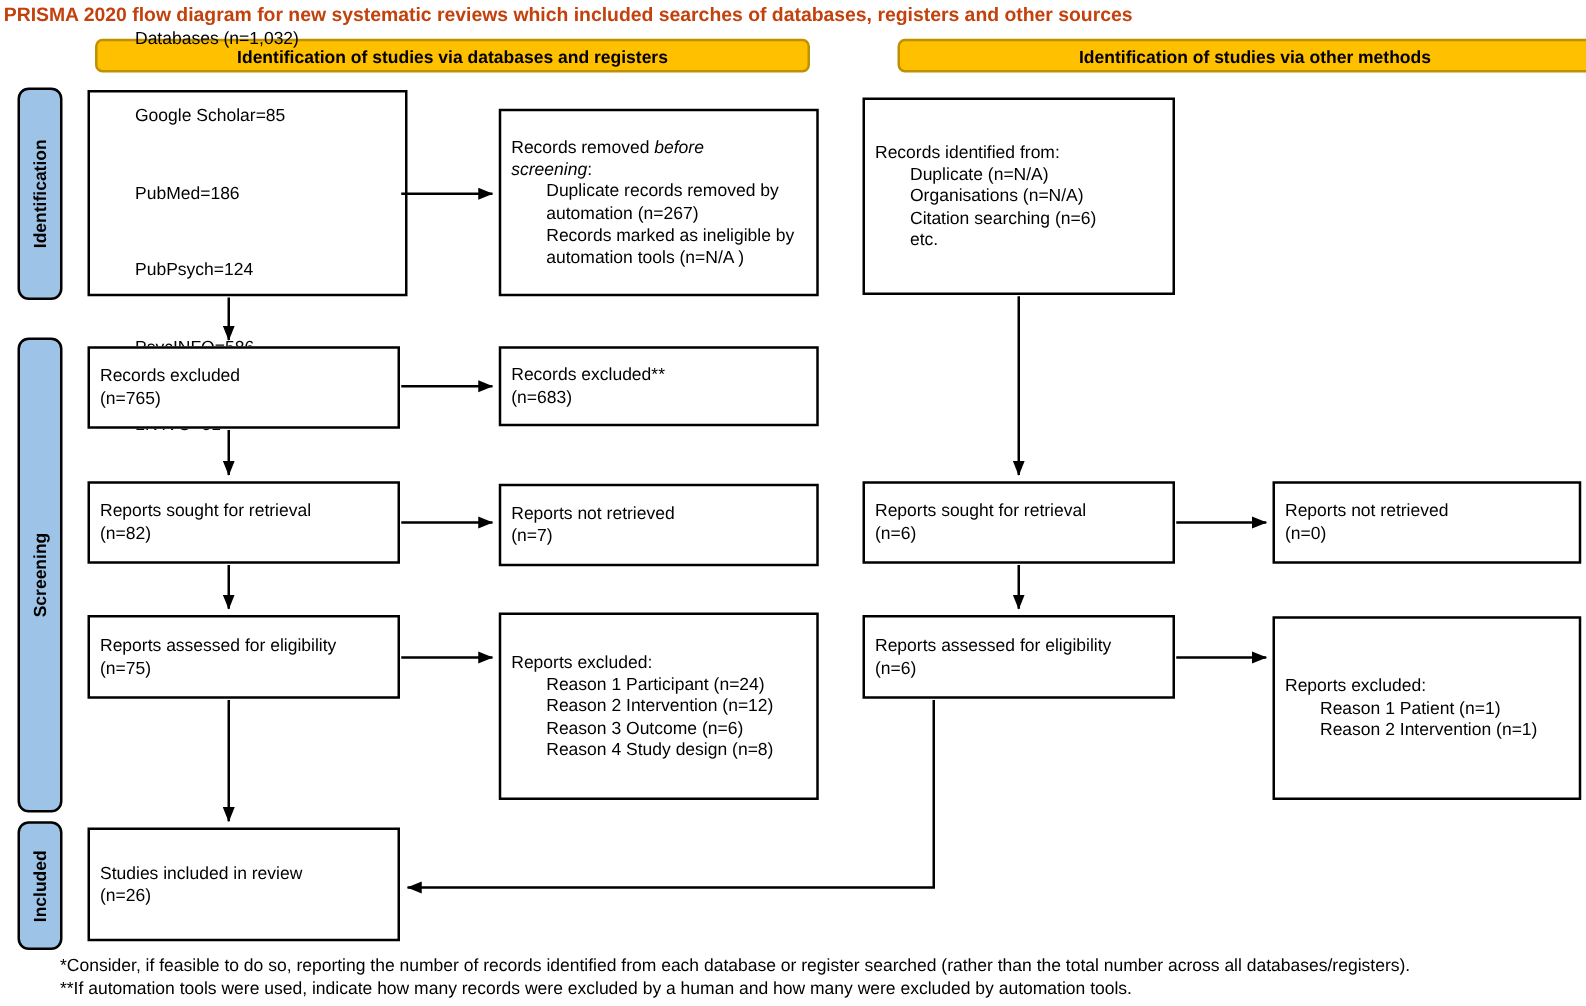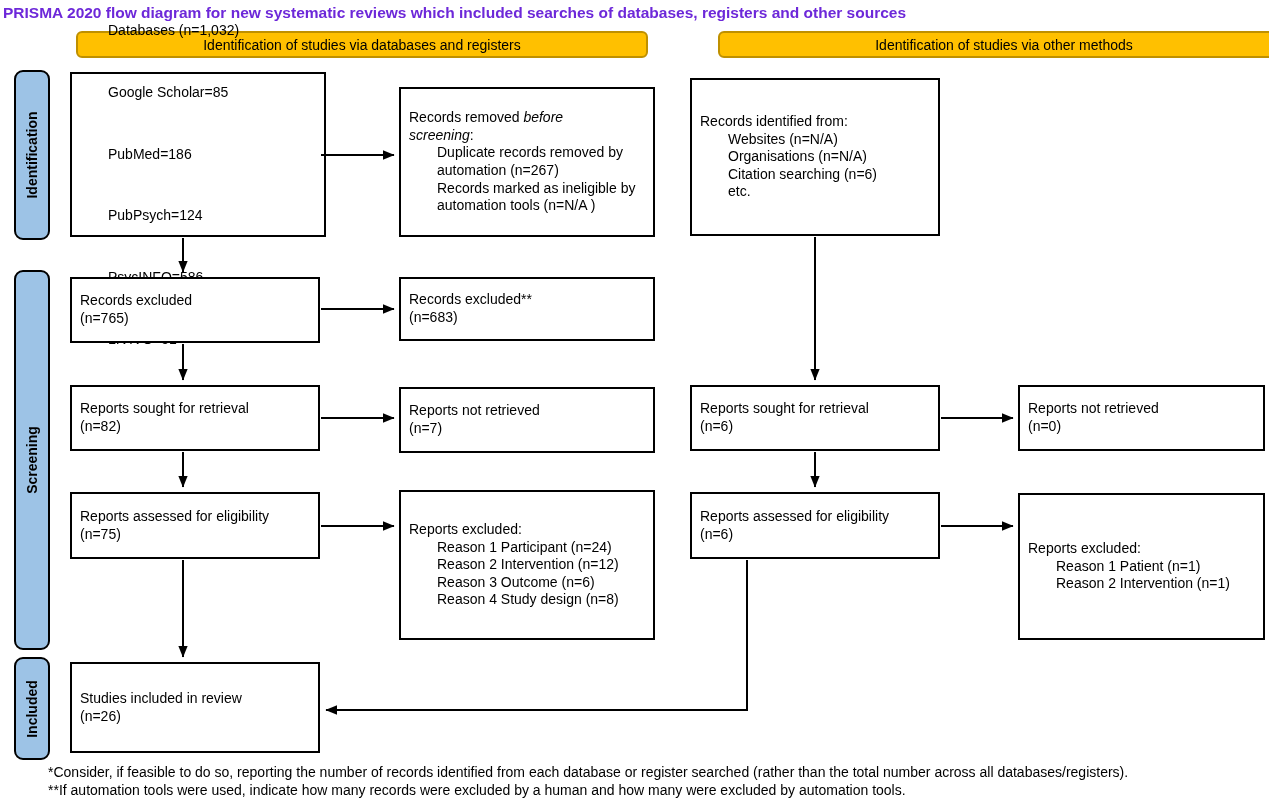--- a/index.html
+++ b/index.html
@@ -9,33 +9,33 @@
     width: 1269px;
     height: 805px;
     background: #ffffff;
     overflow: hidden;
   }
   .page-title {
     position: absolute;
     left: 3px; top: 4px;
     font-size: 15.5px;
     font-weight: bold;
-    color: #6d28d9;
+    color: #c2410c;
   }
   .col-header {
     position: absolute;
     top: 31px; height: 27px;
     background: #FFC000;
     border: 2px solid #BF9000;
     border-radius: 6px;
     display: flex;
     align-items: center;
     justify-content: center;
     font-size: 14px;
-    font-weight: normal;
+    font-weight: bold;
     color: #000;
     text-align: center;
   }
   .stage {
     position: absolute;
     left: 14px; width: 36px;
     background: #9DC3E6;
     border: 2px solid #000;
     border-radius: 9px;
     display: flex;
@@ -107,21 +107,21 @@
   </div>
 
   <div class="box" style="left:399px; top:87px; width:256px; height:150px;">
     <div style="max-width:212px;"><span>Records removed </span><i>before screening</i><span>:</span></div>
     <div class="indent">Duplicate records removed by automation (n=267)</div>
     <div class="indent">Records marked as ineligible by automation tools (n=N/A )</div>
   </div>
 
   <div class="box" style="left:690px; top:78px; width:250px; height:158px;">
     <div>Records identified from:</div>
-    <div class="indent">Websites (n=N/A)</div>
+    <div class="indent">Duplicate (n=N/A)</div>
     <div class="indent">Organisations (n=N/A)</div>
     <div class="indent">Citation searching (n=6)</div>
     <div class="indent">etc.</div>
   </div>
 
   <div class="box" style="left:70px; top:277px; width:250px; height:66px;">
     <div>Records excluded</div>
     <div>(n=765)</div>
   </div>
   <div class="box" style="left:399px; top:277px; width:256px; height:64px; justify-content:center;">

